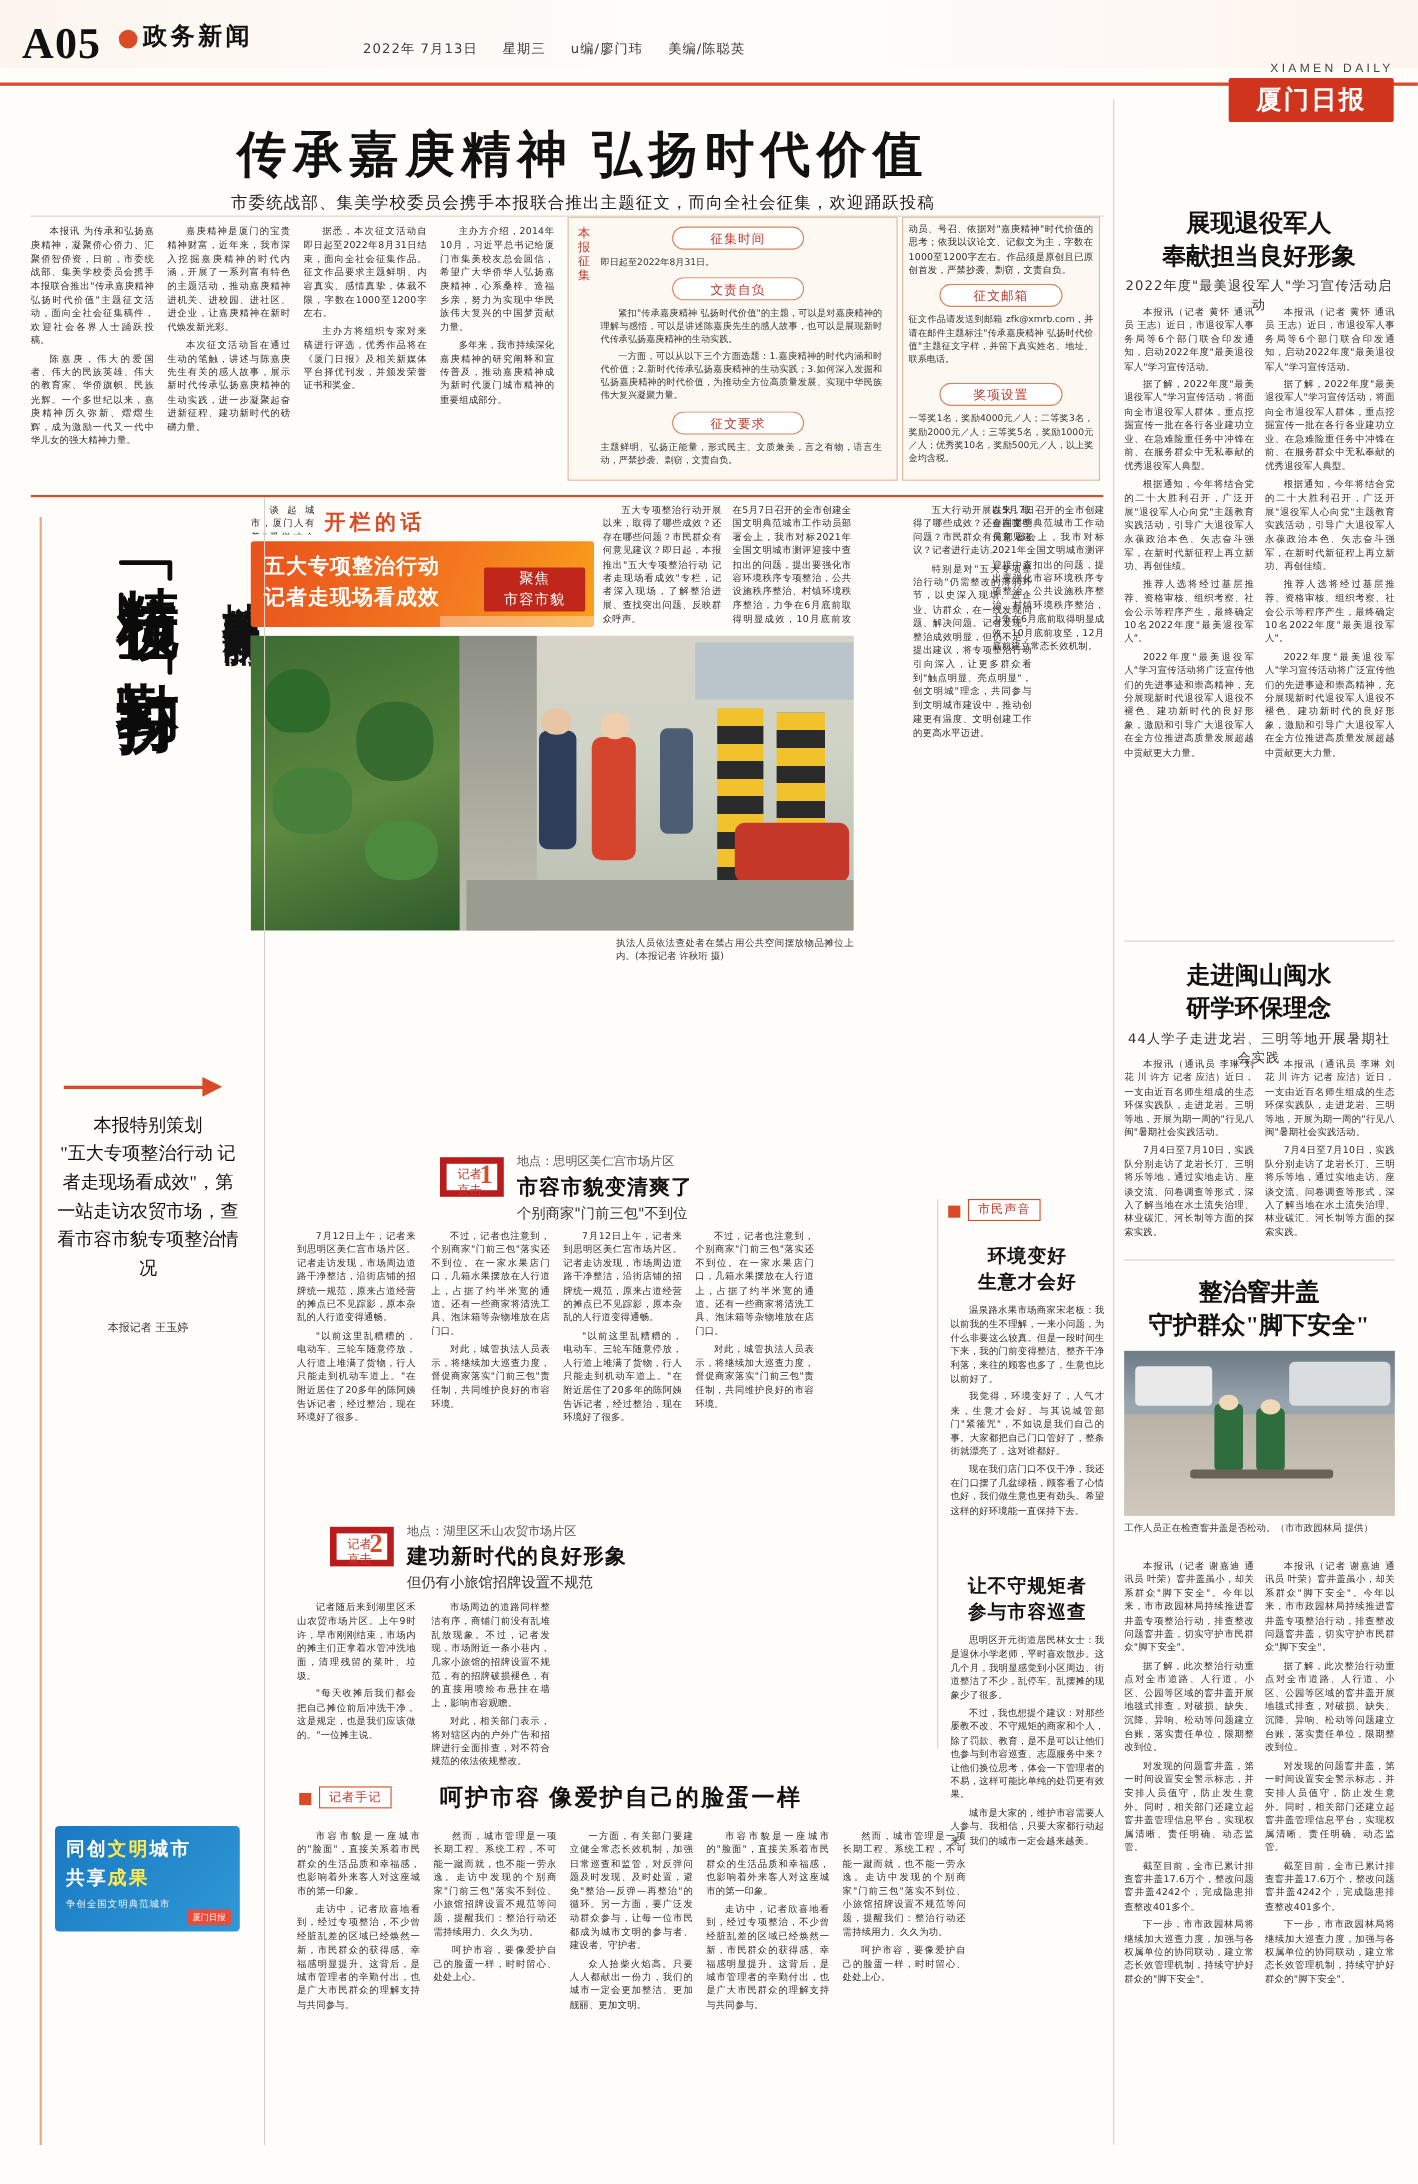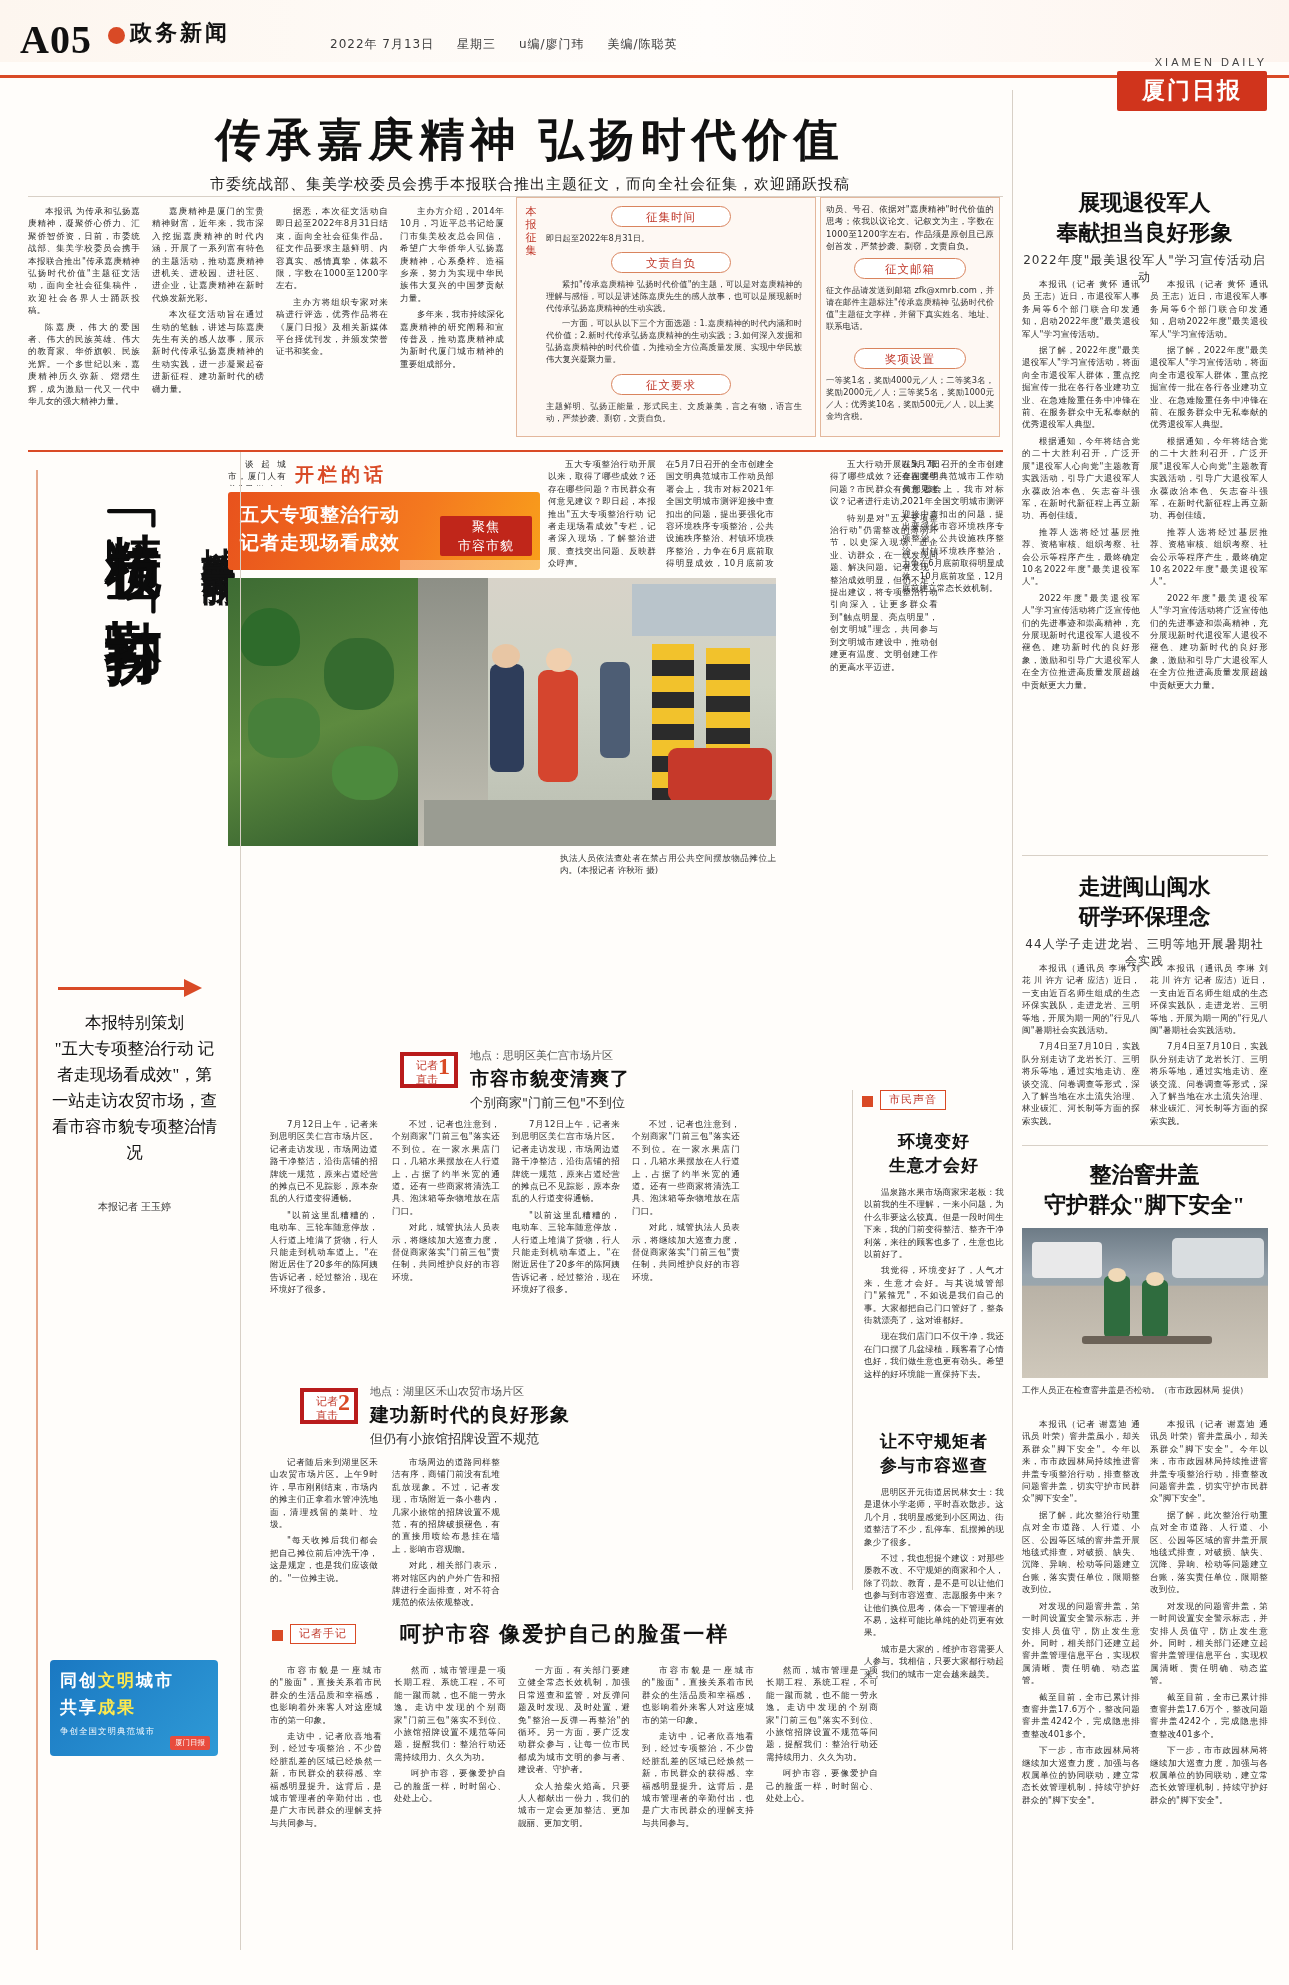--- a/index.html
+++ b/index.html
@@ -148,21 +148,21 @@
 
   .kai-title { position:absolute; left:295px; top:462px; font-size:19px; letter-spacing:4px; color:#d94a26;
     font-family:"Liberation Serif",serif; font-weight:700; }
 
   
   .photo { position:absolute; overflow:hidden; background:#ccc; }
   .cap { position:absolute; font-size:8.6px; line-height:12px; color:#333; text-align:justify; }
 
   
   .marker {
-    position:absolute; width:58px; height:36px; border:4px solid #b91c1c;
+    position:absolute; width:58px; height:36px; border:6px solid #b91c1c;
     color:#c0392b; font-size:11px; line-height:14px; text-align:center; padding-top:3px;
     background:#fff;
   }
   .marker-num { position:absolute; right:4px; top:3px; font-size:24px; font-weight:700; color:#d94a26;
     font-family:"Liberation Serif",serif; }
   .spot-place { position:absolute; font-size:11px; color:#555; }
   .spot-title { position:absolute; font-size:19px; font-weight:700; color:#111;
     font-family:"Liberation Serif","DejaVu Serif",serif; letter-spacing:1px; }
   .spot-sub { position:absolute; font-size:13px; color:#333; }
 

